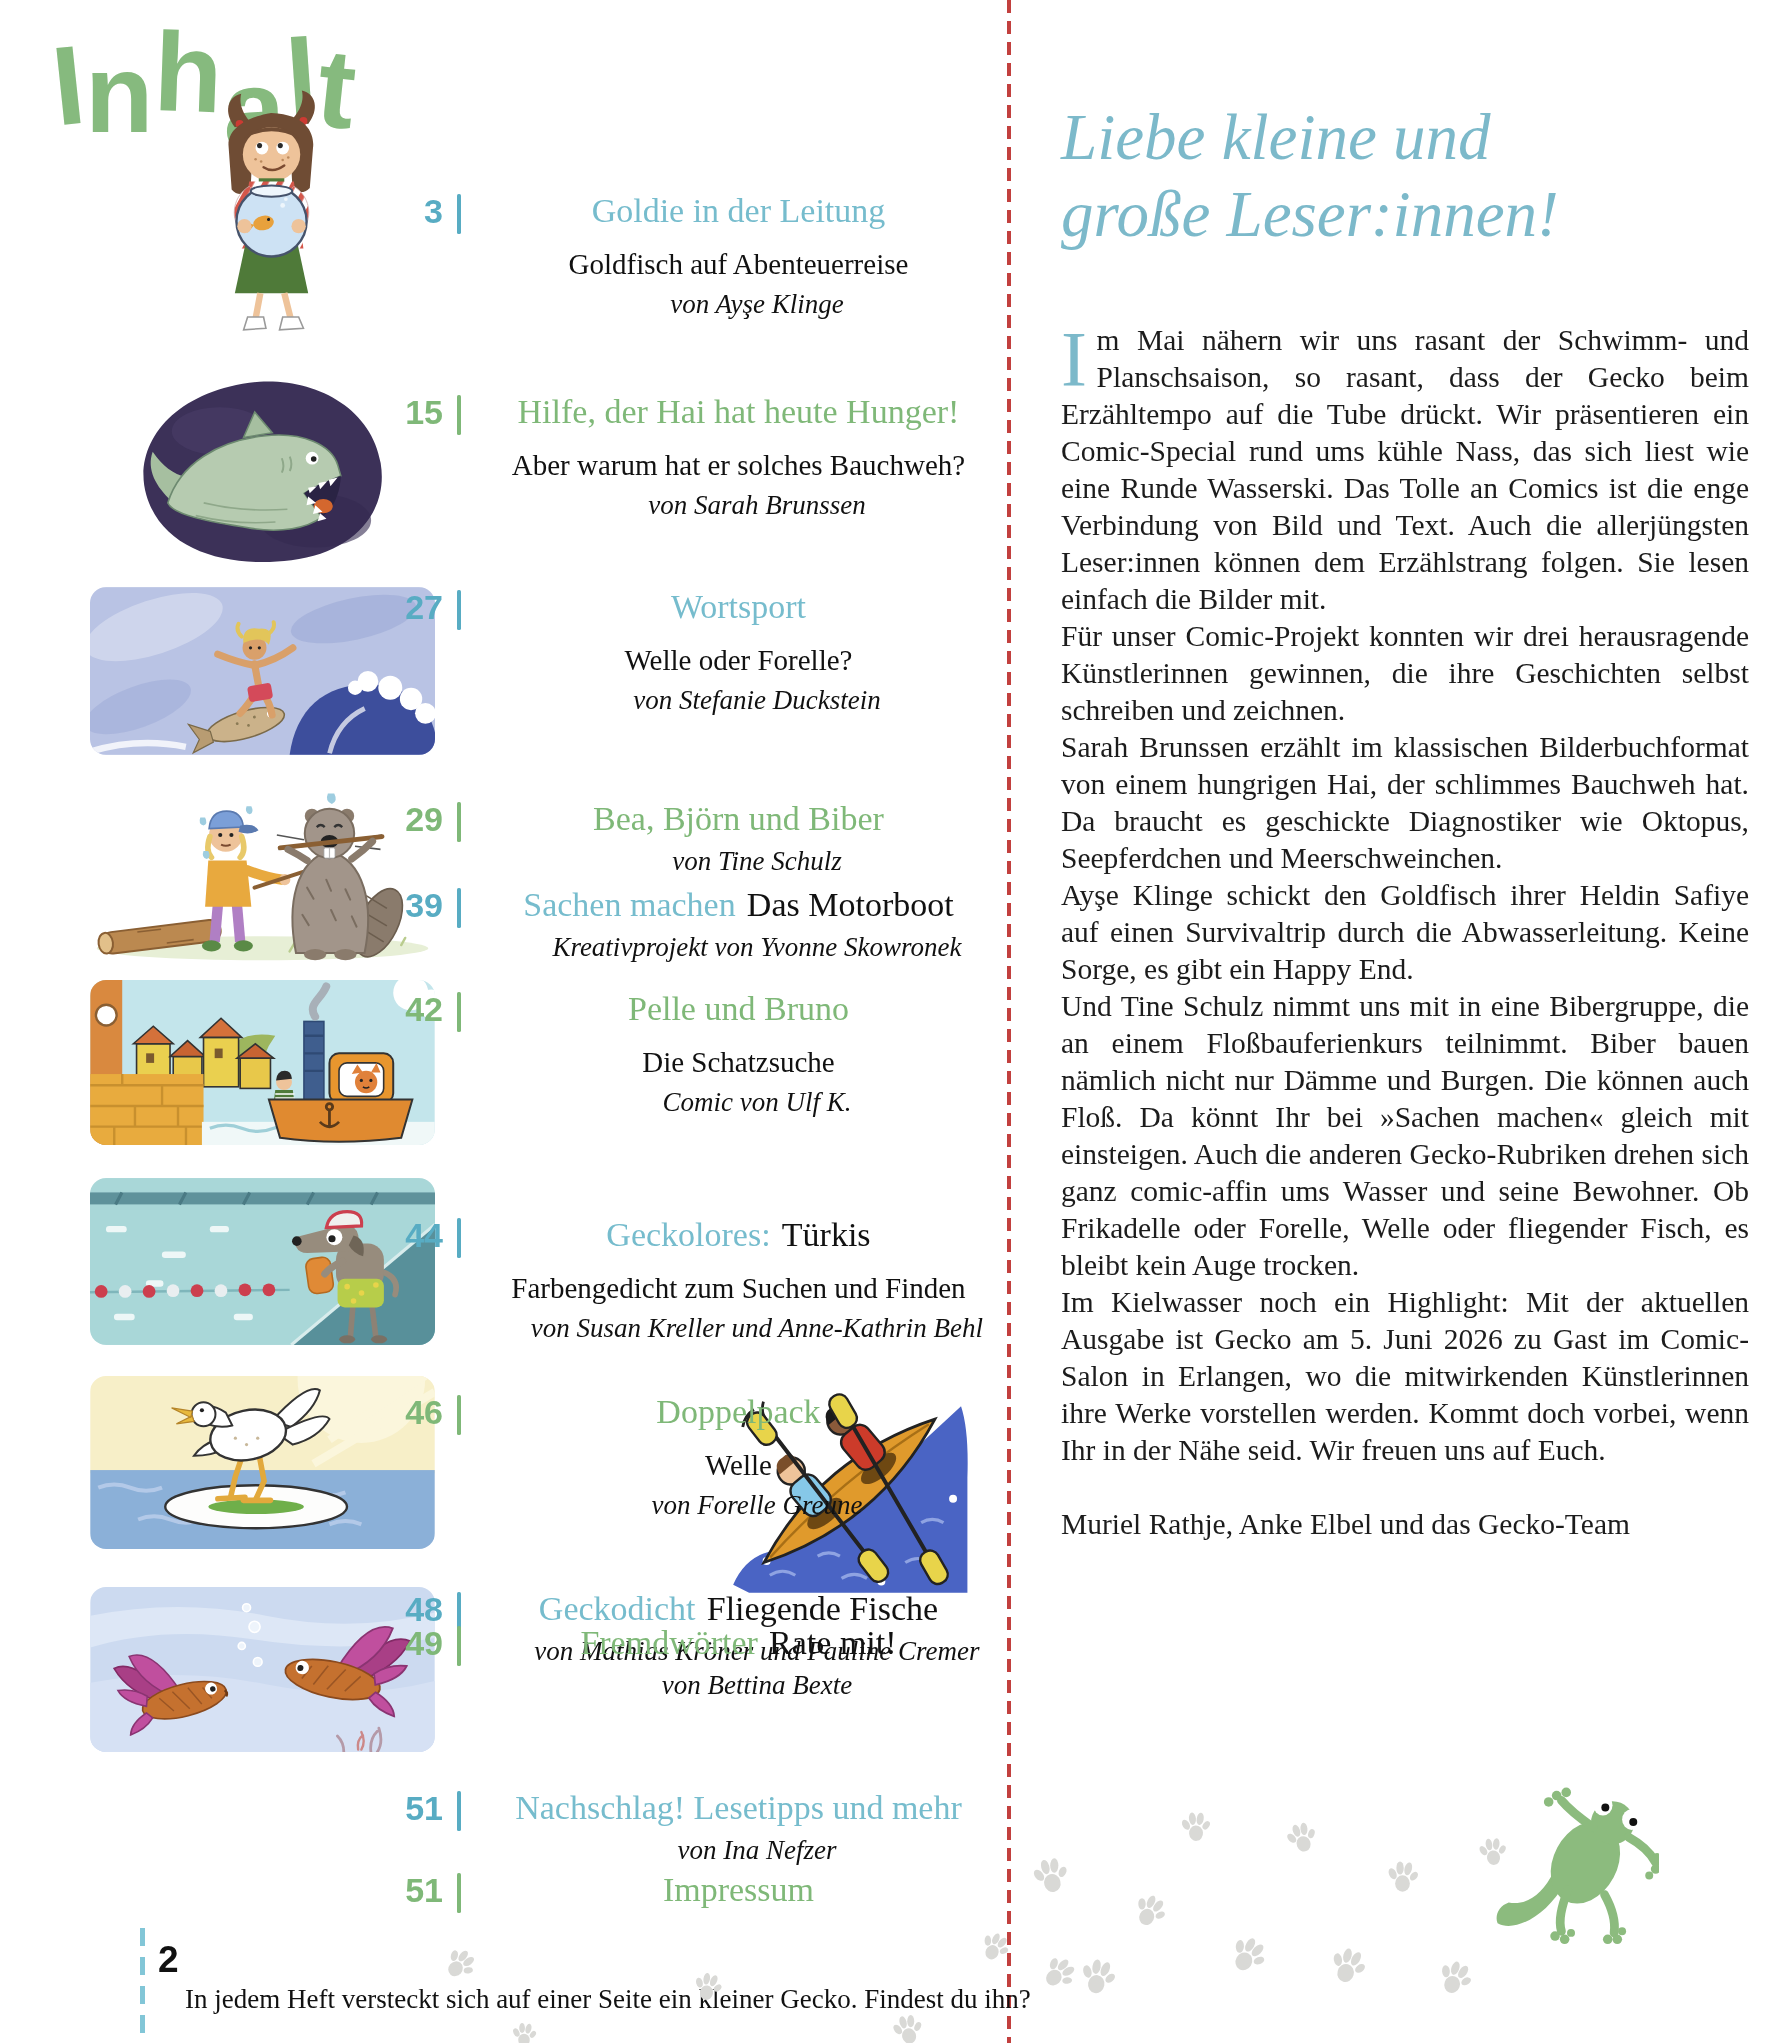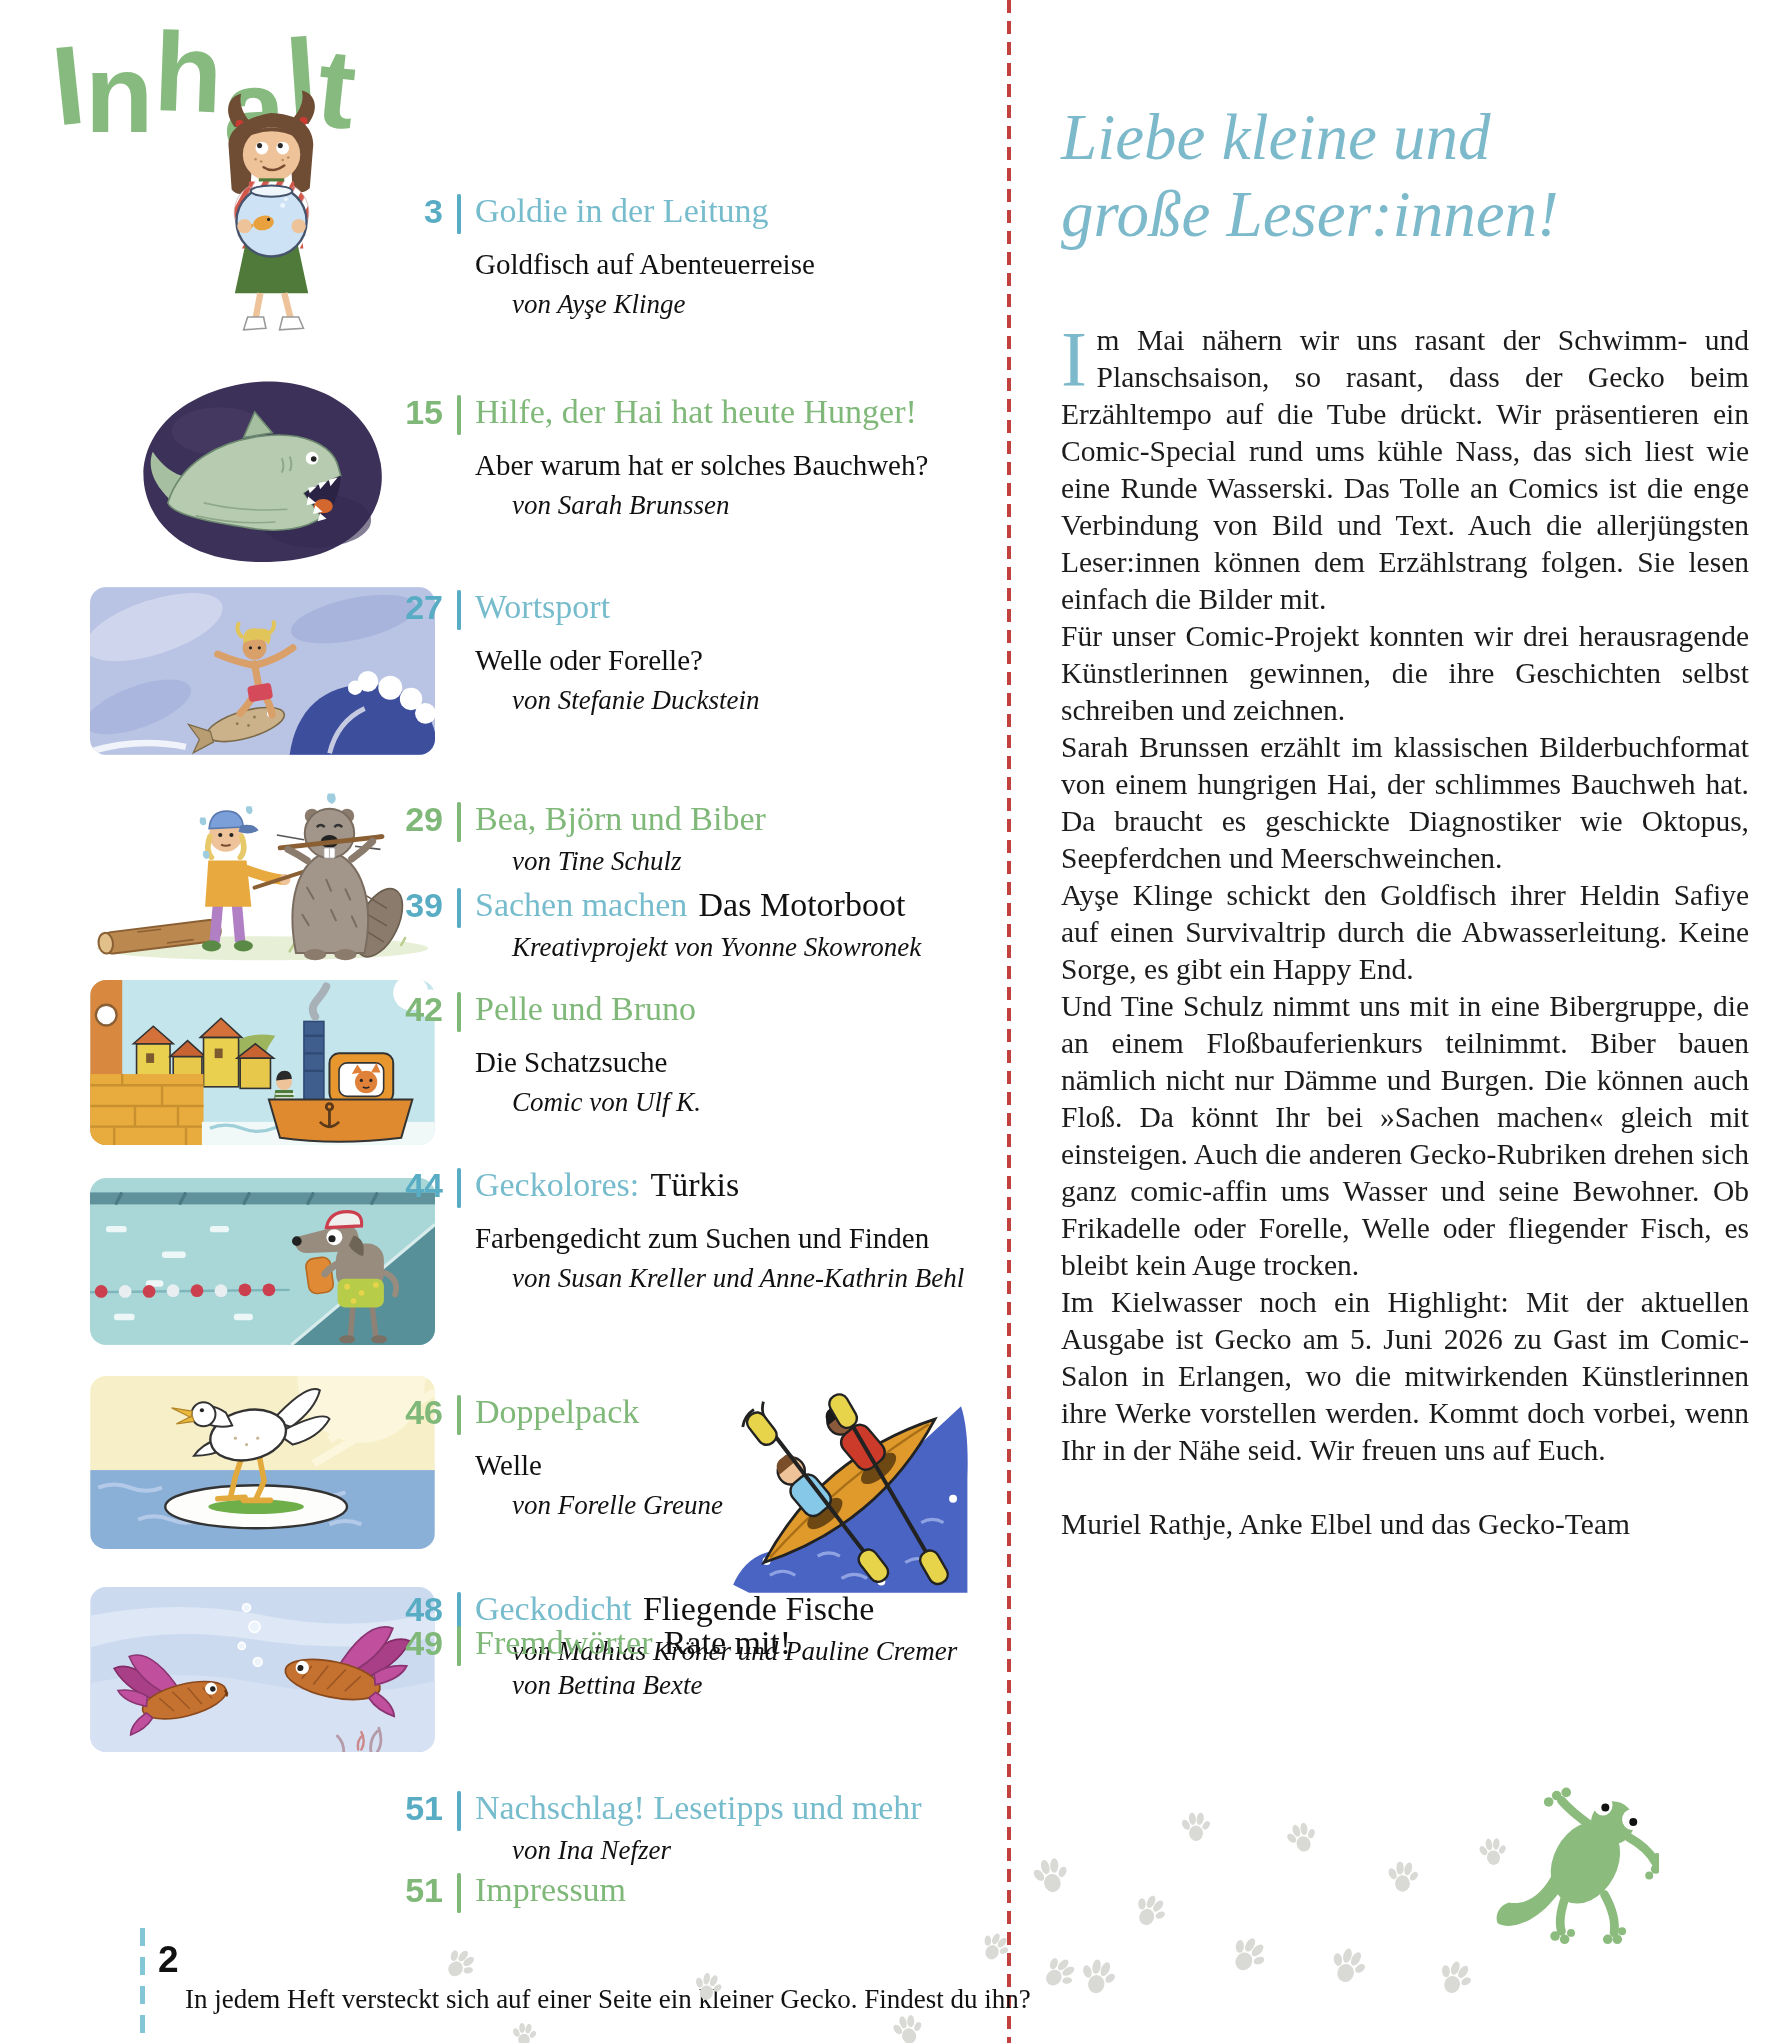--- a/index.html
+++ b/index.html
@@ -14,21 +14,21 @@
   .inhalt .l1{transform:translateY(8px);}
   .inhalt .l2{transform:translateY(-12.8px) rotate(2deg);}
   .inhalt .l3{transform:translateY(24px) rotate(-2deg);}
   .inhalt .l4{transform:translateY(-6.4px) rotate(-4deg);}
   .inhalt .l5{transform:translateY(3.2px) rotate(6deg);}
   
   .toc-entry{position:absolute;left:389px;display:flex;align-items:flex-start;z-index:3;}
   .toc-num{width:54px;text-align:right;font-family:"Liberation Sans",sans-serif;
            font-weight:700;font-size:34px;line-height:38px;}
   .toc-bar{width:3.2px;height:40px;margin:1.6px 0 0 14.4px;border-radius:1.6px;}
-  .toc-text{margin-left:14.4px;width:527px;}
+  .toc-text{margin-left:14.4px;width:527px;text-align:center;}
   .toc-titleline{font-size:34px;line-height:38px;}
   .toc-suffix{color:#111;margin-left:11.2px;}
   .toc-subtitle{font-size:29px;line-height:34px;color:#111;margin-top:17px;}
   .toc-byline{font-size:27px;line-height:32px;font-style:italic;color:#111;margin-top:7.2px;margin-left:37px;}
   .toc-entry.blue .toc-num{color:var(--blue);}
   .toc-entry.blue .toc-bar{background:var(--blue);}
   .toc-entry.blue .toc-main{color:var(--blue-light);}
   .toc-entry.green .toc-num{color:var(--green);}
   .toc-entry.green .toc-bar{background:var(--green);}
   .toc-entry.green .toc-main{color:var(--green);}
@@ -489,21 +489,21 @@
   <div class="toc-entry green" style="top: 990px;">
     <div class="toc-num">42</div>
     <div class="toc-bar"></div>
     <div class="toc-text">
       <div class="toc-titleline"><span class="toc-main">Pelle und Bruno</span></div>
       <div class="toc-subtitle">Die Schatzsuche</div>
       <div class="toc-byline">Comic von Ulf K.</div>
     </div>
   </div>
 
-  <div class="toc-entry blue" style="top: 1166px;">
+  <div class="toc-entry blue" style="top: 1216px;">
     <div class="toc-num">44</div>
     <div class="toc-bar"></div>
     <div class="toc-text">
       <div class="toc-titleline"><span class="toc-main">Geckolores:</span><span class="toc-suffix">Türkis</span></div>
       <div class="toc-subtitle">Farbengedicht zum Suchen und Finden</div>
       <div class="toc-byline">von Susan Kreller und Anne-Kathrin Behl</div>
     </div>
   </div>
 
   <div class="toc-entry green" style="top: 1393px;">

